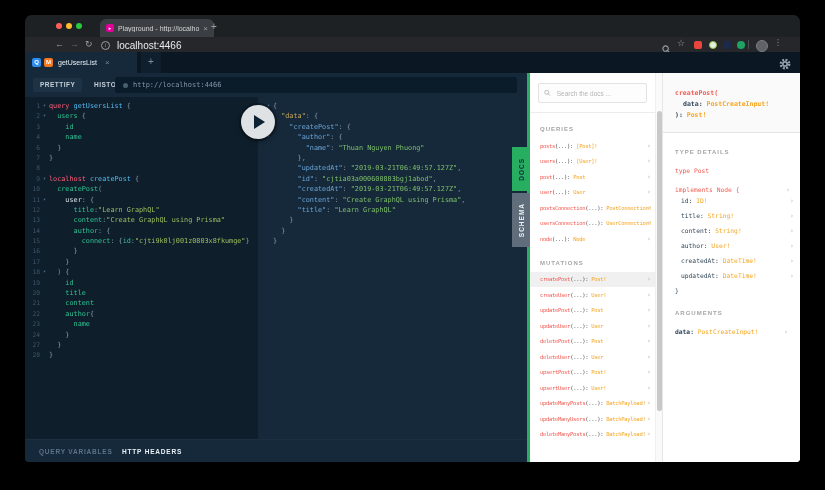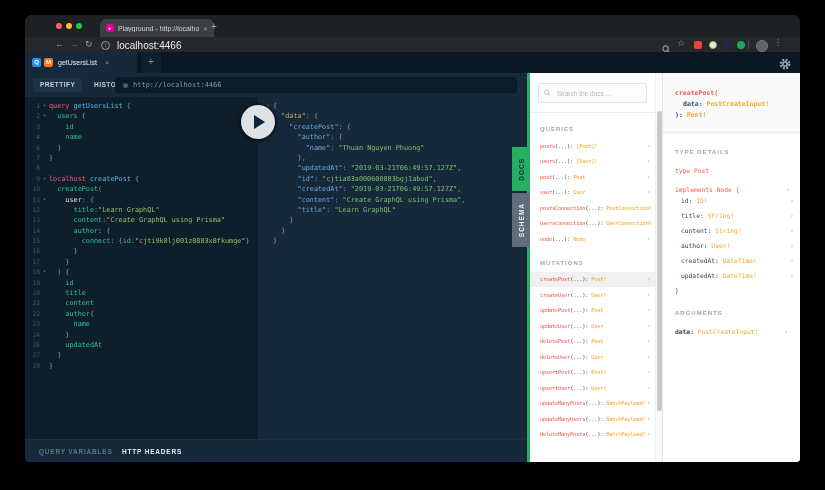--- a/index.html
+++ b/index.html
@@ -197,21 +197,20 @@
             <div class="cl"><span class="ln">15</span><span class="fold"></span><span class="toks"><span class="tk-prop">        connect</span><span class="tk-punc">: {</span><span class="tk-prop">id</span><span class="tk-punc">:</span><span class="tk-str">"cjti9k0lj001z0803x8fkumge"</span><span class="tk-punc">}</span></span></div>
             <div class="cl"><span class="ln">16</span><span class="fold"></span><span class="toks"><span class="tk-punc">      }</span></span></div>
             <div class="cl"><span class="ln">17</span><span class="fold"></span><span class="toks"><span class="tk-punc">    }</span></span></div>
             <div class="cl"><span class="ln">18</span><span class="fold">▾</span><span class="toks"><span class="tk-punc">  ) {</span></span></div>
             <div class="cl"><span class="ln">19</span><span class="fold"></span><span class="toks"><span class="tk-prop">    id</span></span></div>
             <div class="cl"><span class="ln">20</span><span class="fold"></span><span class="toks"><span class="tk-prop">    title</span></span></div>
             <div class="cl"><span class="ln">21</span><span class="fold"></span><span class="toks"><span class="tk-prop">    content</span></span></div>
             <div class="cl"><span class="ln">22</span><span class="fold"></span><span class="toks"><span class="tk-prop">    author</span><span class="tk-punc">{</span></span></div>
             <div class="cl"><span class="ln">23</span><span class="fold"></span><span class="toks"><span class="tk-prop">      name</span></span></div>
             <div class="cl"><span class="ln">24</span><span class="fold"></span><span class="toks"><span class="tk-punc">    }</span></span></div>
-            <div class="cl"><span class="ln">26</span><span class="fold"></span><span class="toks"><span class="tk-prop">    updatedAt</span></span></div>
             <div class="cl"><span class="ln">27</span><span class="fold"></span><span class="toks"><span class="tk-punc">  }</span></span></div>
             <div class="cl"><span class="ln">28</span><span class="fold"></span><span class="toks"><span class="tk-punc">}</span></span></div>
           </div>
       </div>
 
       <div class="results">
         <div>
             <div class="cl"><span class="fold">▾</span><span class="toks"><span class="tk-punc">{</span></span></div>
             <div class="cl"><span class="fold">▾</span><span class="toks"><span class="tk-key2">  "data"</span><span class="tk-punc">: {</span></span></div>
             <div class="cl"><span class="fold">▾</span><span class="toks"><span class="tk-key">    "createPost"</span><span class="tk-punc">: {</span></span></div>

